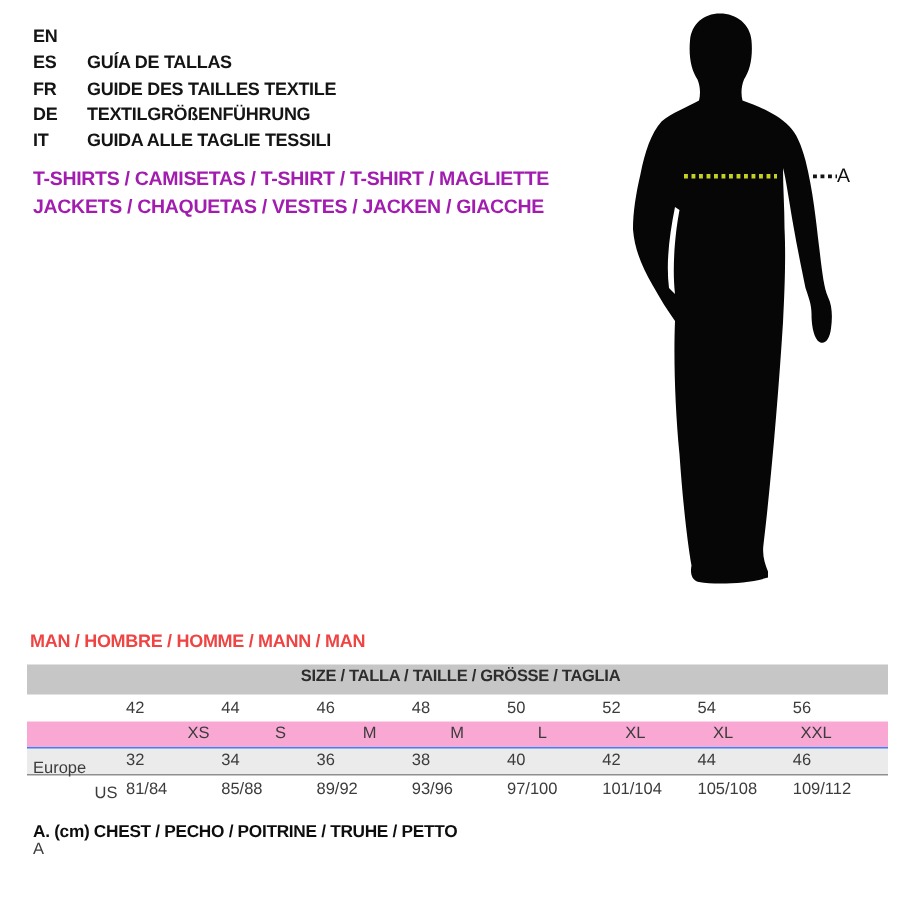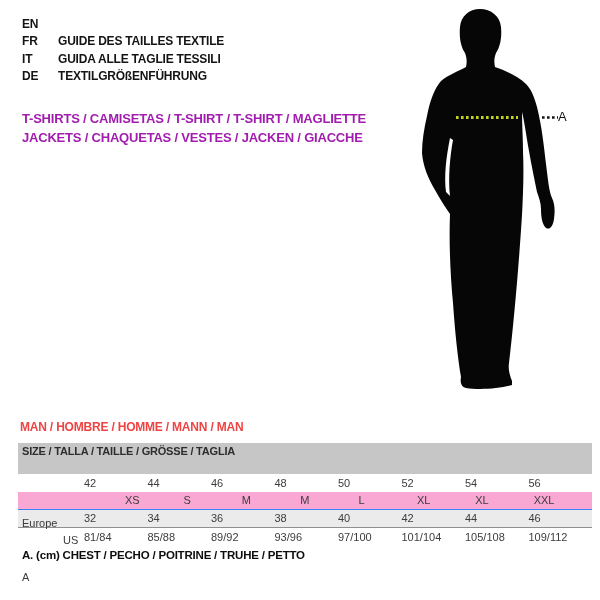--- a/index.html
+++ b/index.html
@@ -15,51 +15,55 @@
   .product-lines{position:absolute;left:22px;top:110px;}
   .product-line{height:18.5px;line-height:18.5px;font-size:13px;font-weight:700;letter-spacing:-0.2px;color:#a21caf;}
   
   .figure-wrap{position:absolute;left:405px;top:5px;width:170px;height:390px;}
   .figure-wrap svg{display:block;width:170px;height:390px;}
   .measure-label{position:absolute;left:558px;top:109px;font-size:13px;font-weight:400;color:#111;}
   
   .section-title{position:absolute;left:20px;top:420px;font-size:12px;font-weight:700;letter-spacing:-0.2px;color:#ef4444;}
   
   .size-table{position:absolute;left:18px;top:443px;width:574px;font-size:11px;color:#3c3c3c;}
-  .thead{height:31px;line-height:16px;background:#c6c6c6;color:#2d2d2d;font-weight:700;padding-left:4px;letter-spacing:-0.2px;}
+  .thead{height:20px;line-height:16px;background:#c6c6c6;color:#2d2d2d;font-weight:700;padding-left:4px;letter-spacing:-0.2px;text-align:center;}
   .trow{display:flex;}
   .trow.r-europe{height:18px;line-height:18px;}
   .trow.r-us{height:17px;line-height:17px;background:#f9a8d4;padding-left:41px;}
   .trow.r-uk{height:17px;line-height:17px;background:#ebebeb;border-top:1px solid #3b82f6;}
   .trow.r-a{height:18px;line-height:18px;border-top:1px solid #8f8f8f;}
   .tlabel{width:62px;padding-left:4px;text-align:left;margin-top:40px;}
   .tcell{flex:1;text-align:left;}
   
   .footnote{position:absolute;left:22px;top:549px;font-size:11.5px;font-weight:700;letter-spacing:-0.2px;color:#0d0d0d;}
 </style>
 </head>
 <body>
 
 <div id="frame">
 
   <div class="lang-list">
     <div class="lang-row">
       <span class="lang-code">EN</span>
     </div>
     <div class="lang-row">
+      <span class="lang-code">ES</span>
+      <span class="lang-label">GUÍA DE TALLAS</span>
+    </div>
+    <div class="lang-row">
       <span class="lang-code">FR</span>
       <span class="lang-label">GUIDE DES TAILLES TEXTILE</span>
     </div>
     <div class="lang-row">
+      <span class="lang-code">DE</span>
+      <span class="lang-label">TEXTILGRÖßENFÜHRUNG</span>
+    </div>
+    <div class="lang-row">
       <span class="lang-code">IT</span>
       <span class="lang-label">GUIDA ALLE TAGLIE TESSILI</span>
-    </div>
-    <div class="lang-row">
-      <span class="lang-code">DE</span>
-      <span class="lang-label">TEXTILGRÖßENFÜHRUNG</span>
     </div>
   </div>
 
   <div class="product-lines">
     <div class="product-line">T-SHIRTS / CAMISETAS / T-SHIRT / T-SHIRT / MAGLIETTE</div>
     <div class="product-line">JACKETS / CHAQUETAS / VESTES / JACKEN / GIACCHE</div>
   </div>
 
   <div class="figure-wrap">
     <svg viewBox="405 5 170 390" xmlns="http://www.w3.org/2000/svg">

